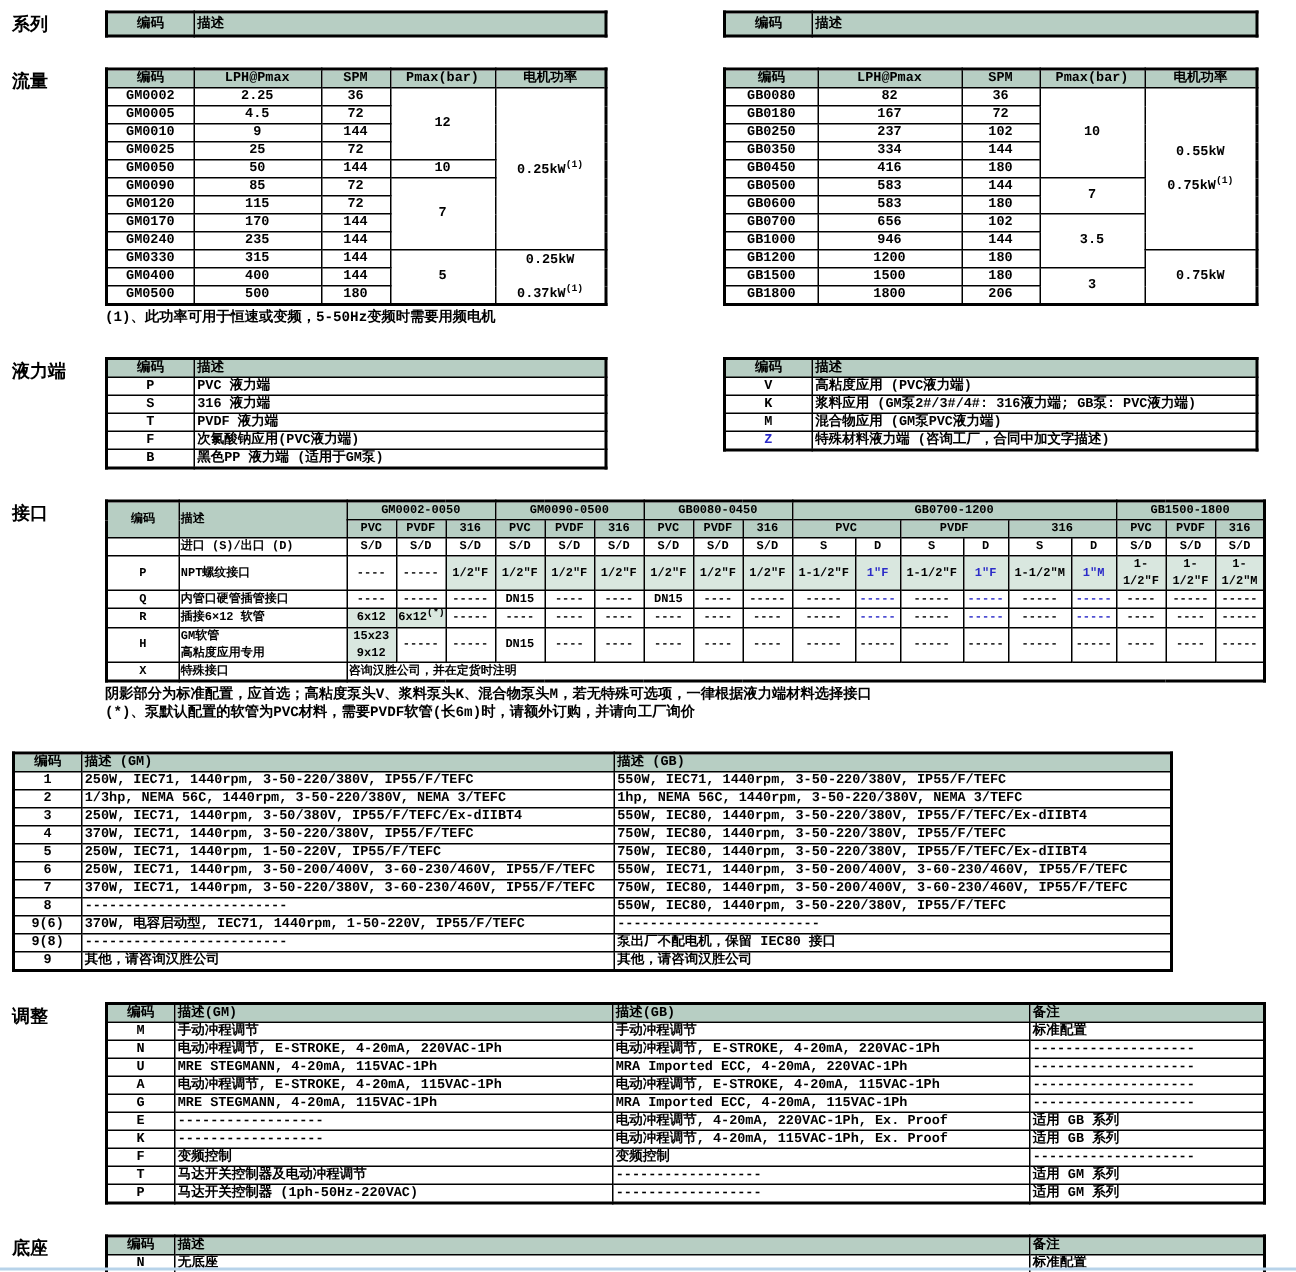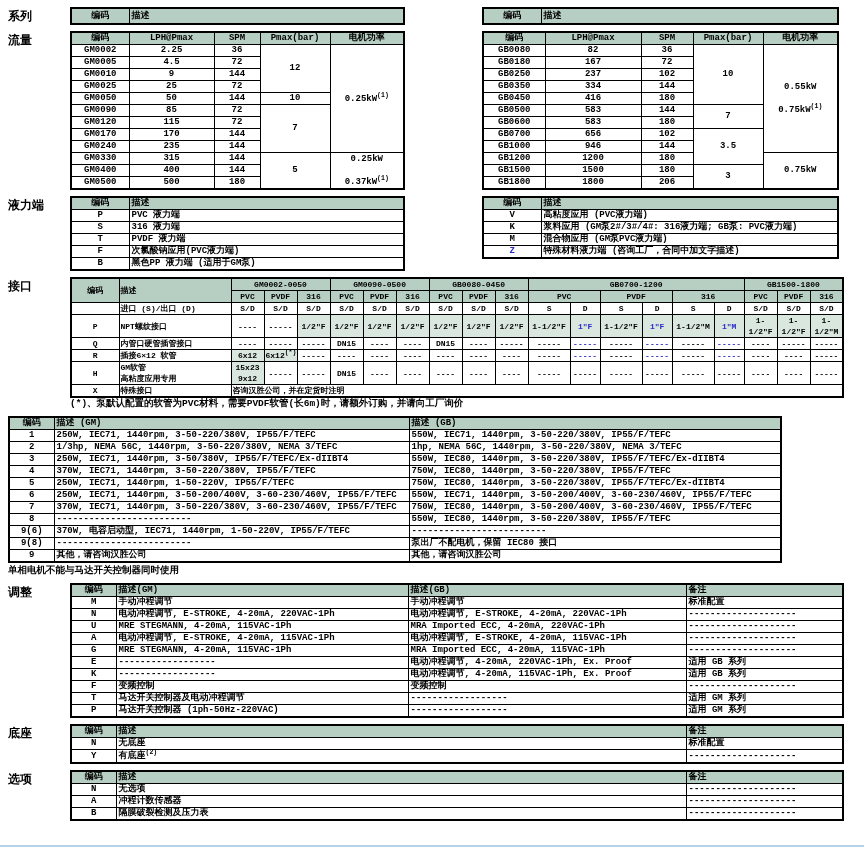--- a/index.html
+++ b/index.html
@@ -8,21 +8,21 @@
     --blue:#2b2bc8;
     --footer:#b7d3ea;
   }
   html,body{margin:0;padding:0;background:#fff;}
   body{
     width:864px;height:848px;overflow:hidden;position:relative;
     font-family:"Liberation Sans","DejaVu Sans",sans-serif;
     font-weight:bold;color:#000;font-size:9px;
   }
   .page{padding:7px 4px 0 8px;}
-  .section{display:flex;margin-bottom:6px;}
+  .section{display:flex;margin-bottom:20px;}
   .sec-label{flex:0 0 62px;font-size:12px;padding-top:1px;}
   .sec-body{flex:1;font-family:Liberation Mono, monospace;}
   .duo{display:flex;}
   .duo .gap{flex:0 0 77px;}
   table.tbl{border-collapse:collapse;table-layout:fixed;border:2px solid #000;}
   .tbl td{
     border:1px solid #000;text-align:center;vertical-align:middle;
     padding:0 2px;line-height:11px;white-space:pre-line;overflow:hidden;
   }
   .tbl td.hd{background:var(--hdr);}
@@ -241,20 +241,21 @@
                 <td rowspan="2">3</td>
               </tr>
               <tr>
                 <td>GB1800</td>
                 <td>1800</td>
                 <td>206</td>
               </tr>
             </tbody>
           </table>
       </div>
+      <div class="note">(1)、此功率可用于恒速或变频，5-50Hz变频时需要用频电机</div>
     </div>
   </div>
 
   <div class="section">
     <div class="sec-label">液力端</div>
     <div class="sec-body duo">
       <table class="tbl" style="width:333px">
         <colgroup>
             <col style="width:58px">
             <col style="width:275px">
@@ -483,20 +484,21 @@
               <td>----</td>
               <td>-----</td>
             </tr>
             <tr>
               <td>X</td>
               <td class="lf">特殊接口</td>
               <td colspan="18" class="lf">咨询汉胜公司，并在定货时注明</td>
             </tr>
           </tbody>
         </table>
+      <div class="note">阴影部分为标准配置，应首选；高粘度泵头V、浆料泵头K、混合物泵头M，若无特殊可选项，一律根据液力端材料选择接口</div>
       <div class="note" style="margin-top:0">(*)、泵默认配置的软管为PVC材料，需要PVDF软管(长6m)时，请额外订购，并请向工厂询价</div>
     </div>
   </div>
 
   <div class="section">
     <div class="sec-body">
       <table class="tbl" style="width:772px">
         <colgroup>
             <col style="width:45px">
             <col style="width:355px">
@@ -558,21 +560,20 @@
               <td class="lf">-------------------------</td>
               <td class="lf">泵出厂不配电机，保留 IEC80 接口</td>
             </tr>
             <tr>
               <td>9</td>
               <td class="lf">其他，请咨询汉胜公司</td>
               <td class="lf">其他，请咨询汉胜公司</td>
             </tr>
           </tbody>
         </table>
-      <div class="note">单相电机不能与马达开关控制器同时使用</div>
     </div>
   </div>
 
   <div class="section">
     <div class="sec-label">调整</div>
     <div class="sec-body">
       <table class="tbl" style="width:772px">
         <colgroup>
             <col style="width:45px">
             <col style="width:292px">

